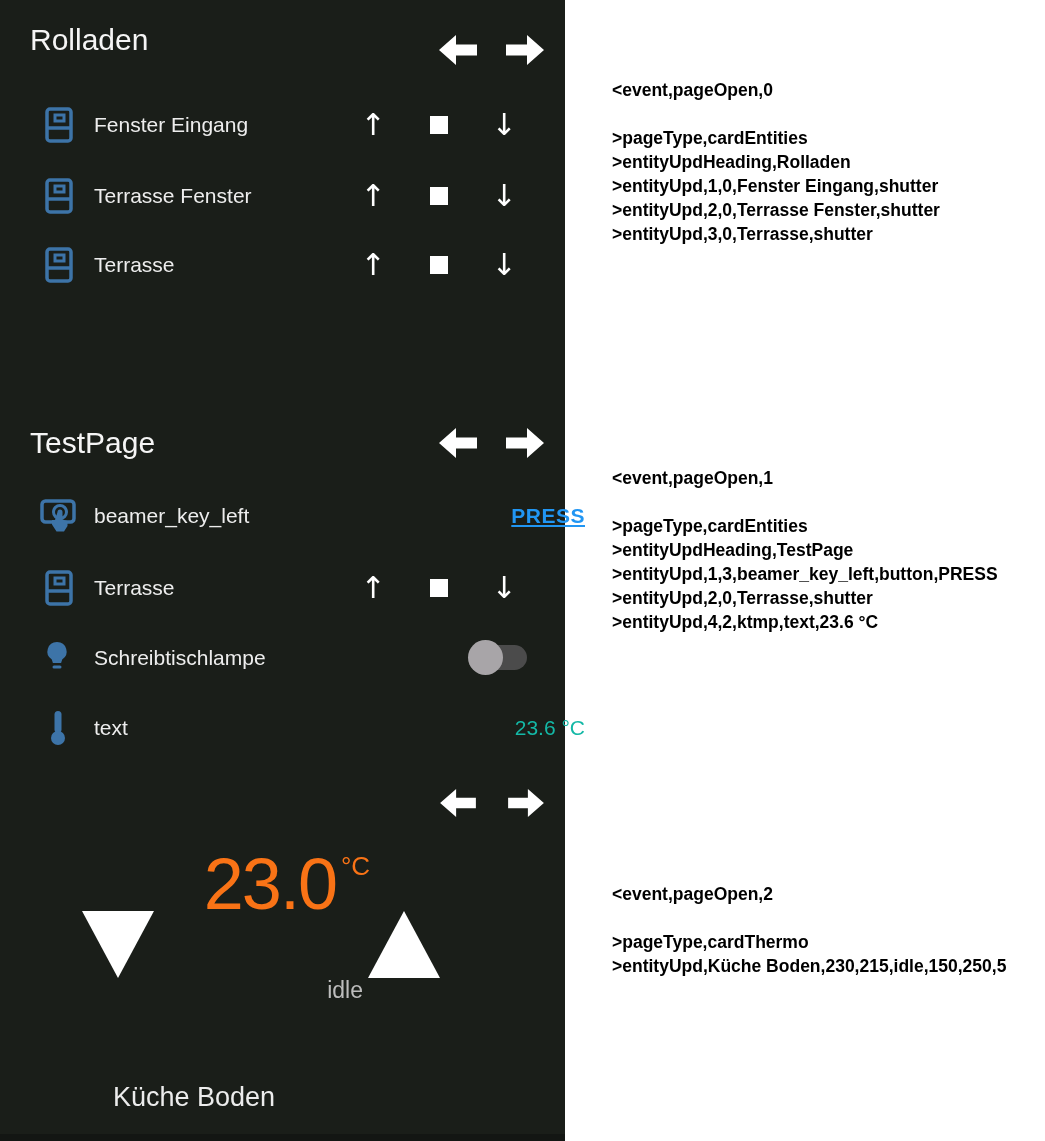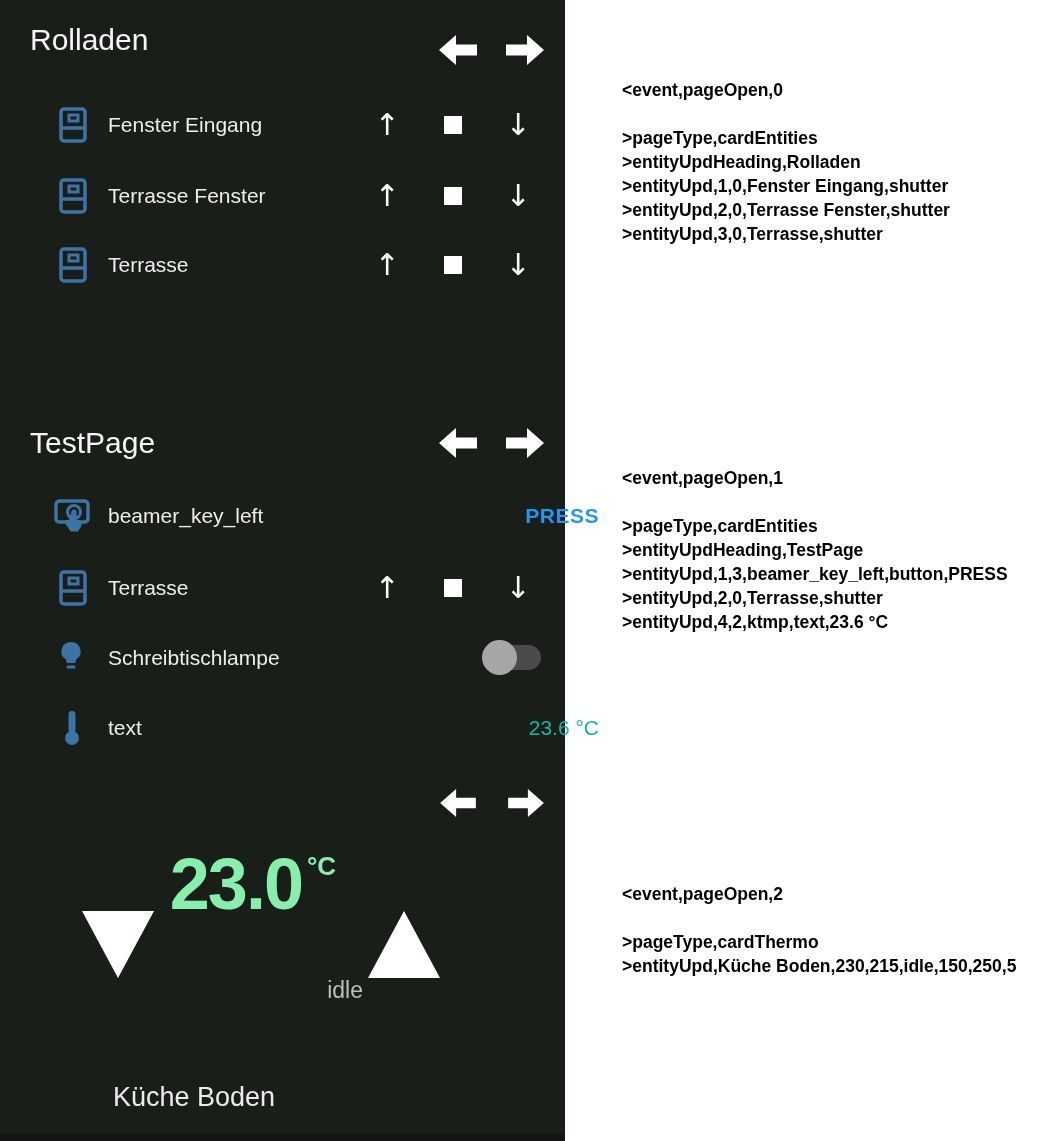--- a/index.html
+++ b/index.html
@@ -13,65 +13,65 @@
     background:#1a1e19;color:#f2f2f2;
   }
   .bottom-strip{position:absolute;left:0;bottom:0;width:565px;height:7px;background:#131613;}
   .heading{
     position:absolute;left:30px;font-size:30px;line-height:36px;color:#f5f5f5;
   }
   button{background:none;border:none;padding:0;margin:0;cursor:pointer;font-family:inherit;}
   .nav{position:absolute;width:40px;height:34px;}
   .nav.small{width:36px;height:32px;}
   .nav svg{display:block;width:100%;height:100%;}
-  .row{position:absolute;left:0;width:610px;height:42px;margin-left:14px;}
+  .row{position:absolute;left:0;width:610px;height:42px;}
   .row .icon{position:absolute;left:45px;top:50%;transform:translateY(-50%);line-height:0;}
   .row .icon.tap{left:40px;}
   .row .icon.thermo{left:50px;}
   .row .label{
     position:absolute;left:94px;top:50%;transform:translateY(-50%);
     font-size:21px;color:#ededed;white-space:nowrap;
   }
   .ctl{
     position:absolute;top:50%;transform:translate(-50%,-50%);
     color:#ffffff;font-family:"DejaVu Sans",sans-serif;font-size:30px;line-height:30px;
   }
   .ctl.up{left:373px;}
   .ctl.stop{left:439px;}
   .ctl.down{left:504px;}
   .sq{display:block;width:18px;height:18px;background:#ffffff;}
   .value{
     position:absolute;right:25px;top:50%;transform:translateY(-50%);
     font-size:21px;color:#14b8a6;white-space:nowrap;
   }
-  .press{color:#2196f3;font-weight:700;letter-spacing:0.5px;font-size:21px;}
+  .press{color:#2196f3;font-weight:700;letter-spacing:0.5px;font-size:21px;text-decoration:underline;}
   .toggle{
     position:absolute;left:477px;top:8px;width:50px;height:25px;
     border-radius:13px;background:#4b4b4b;
   }
   .knob{
     position:absolute;left:-9px;top:-5px;width:35px;height:35px;
     border-radius:50%;background:#a8a5a8;display:block;
   }
   
   .thermo-temp{
-    position:absolute;left:118px;width:270px;top:848px;text-align:center;
-    font-weight:700;color:#86efac;white-space:nowrap;
+    position:absolute;left:152px;width:270px;top:848px;text-align:center;
+    font-weight:400;color:#f97316;white-space:nowrap;
   }
   .thermo-temp .big{font-size:72px;line-height:72px;letter-spacing:-2px;}
   .thermo-temp .unit{font-size:26px;position:relative;top:-34px;margin-left:5px;}
   .tri{position:absolute;width:0;height:0;border-left:36px solid transparent;border-right:36px solid transparent;}
   .tri.down{left:82px;top:911px;border-top:67px solid #ffffff;}
   .tri.up{left:368px;top:911px;border-bottom:67px solid #ffffff;}
   .setpoint{position:absolute;left:163px;width:200px;top:944px;text-align:center;font-size:23px;color:#d3d3d3;}
   .state{position:absolute;left:163px;width:200px;top:977px;text-align:right;font-size:23px;color:#bdbdbd;}
   .thermo-title{position:absolute;left:113px;width:300px;top:1082px;font-size:27px;color:#ececec;}
   
   .log{position:absolute;left:612px;color:#000;font-weight:700;font-size:17.5px;}
-  .log-line{line-height:24px;white-space:pre;margin-left:10px;}
+  .log-line{line-height:24px;white-space:pre;}
   .log-gap{height:24px;}
 </style>
 </head>
 <body>
 
 <div class="panel">
 
   <div class="heading" style="top:22px">Rolladen</div>
   <button class="nav" style="left:438px;top:33px">
     <svg viewBox="0 0 38 34">

